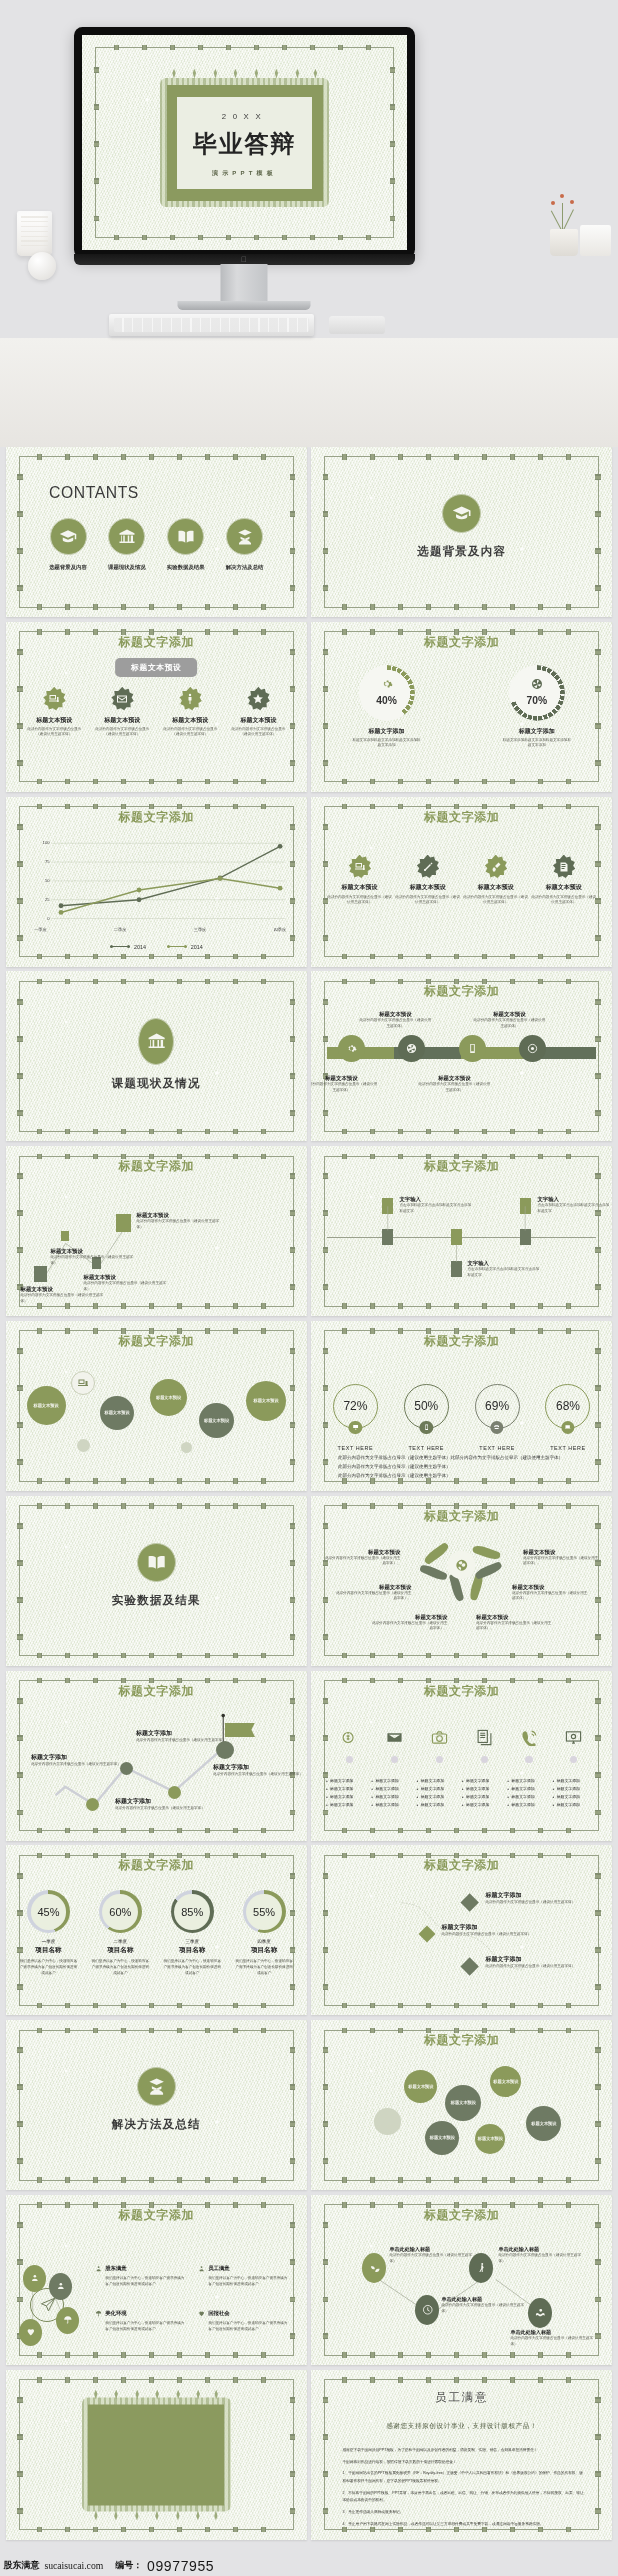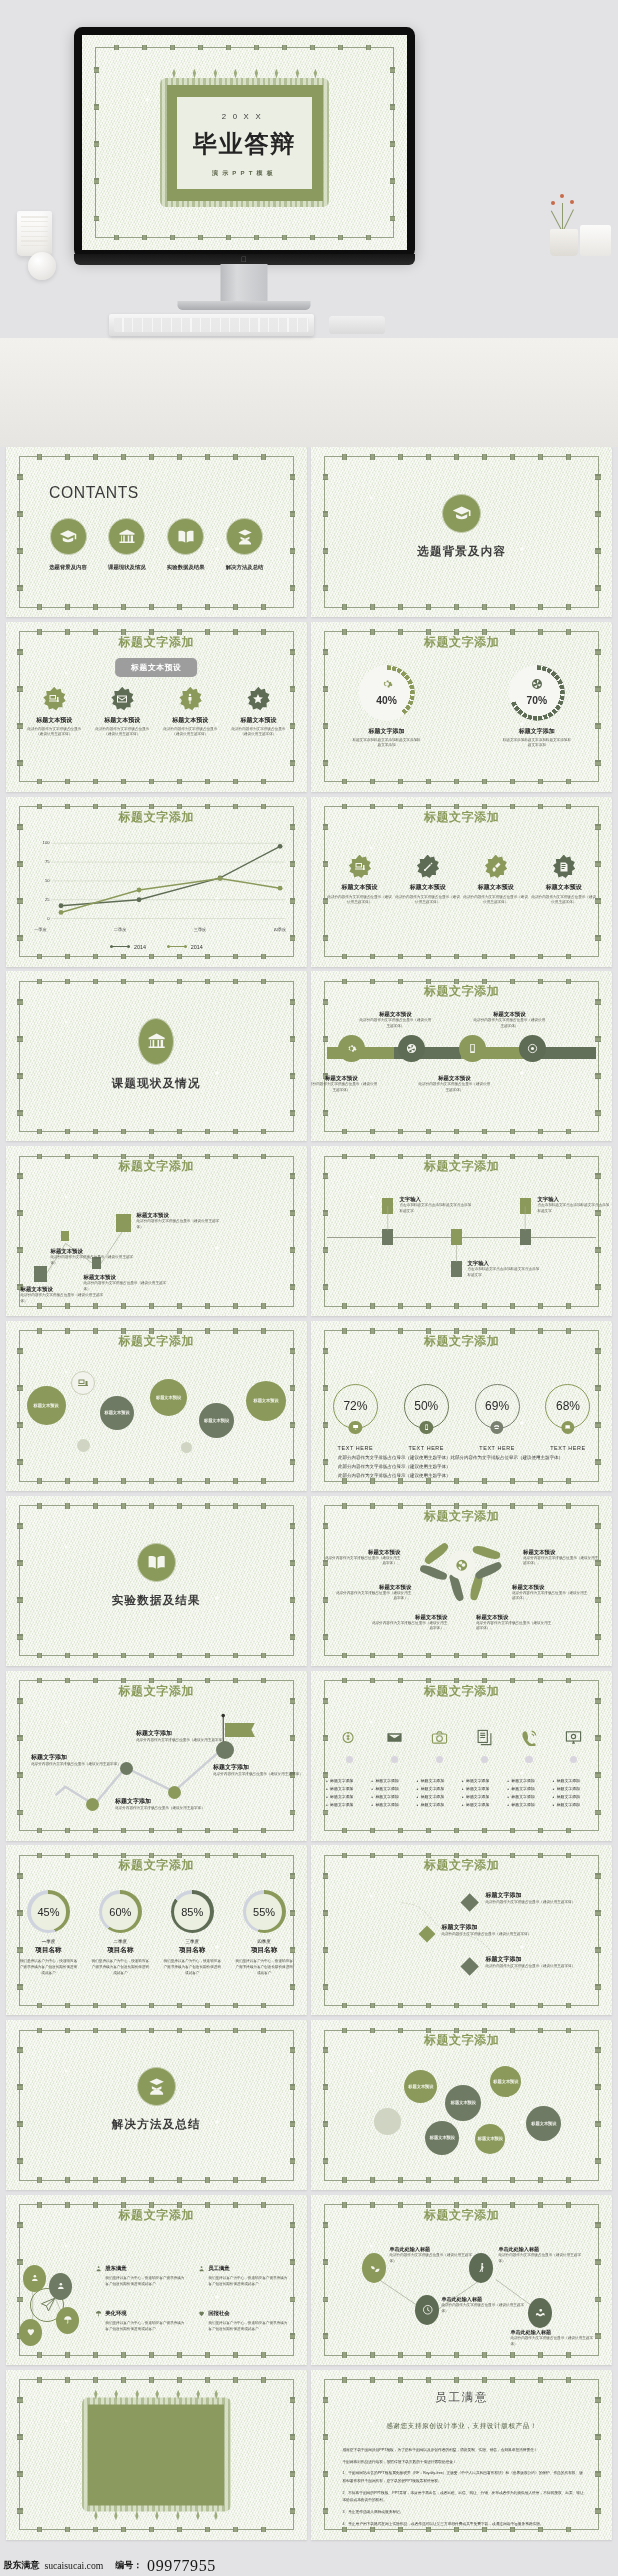--- a/index.html
+++ b/index.html
@@ -269,21 +269,21 @@
   .cr-body{ position:absolute; left:31px; right:28px; top:77px; font-size:3.7px; color:#35352f;
             line-height:2.05;}
   .cr-body p{ margin-bottom:4.2px;}
 
   
   #footer{ position:absolute; left:0; bottom:0; width:618px; height:20.5px;
            display:flex; align-items:center; gap:4.8px; padding-left:3.6px; color:#171717; }
   #footer .fw1{ font-size:9px; font-weight:700;}
   #footer .fw2{ font-size:9.7px; font-family:"Liberation Serif",serif;}
   #footer .fw3{ font-size:9px; font-weight:700; margin-left:7.2px;}
-  #footer .fw4{ font-size:16px; font-family:Liberation Serif, serif; letter-spacing:0.6px;}
+  #footer .fw4{ font-size:14px; font-family:Liberation Sans, sans-serif; letter-spacing:0.6px;}
 </style>
 </head>
 <body>
 
 <div id="hero">
   <div class="desk"></div>
 
   <div class="cup"></div>
   <div class="ball"></div>
   <div class="obj-r"></div>

